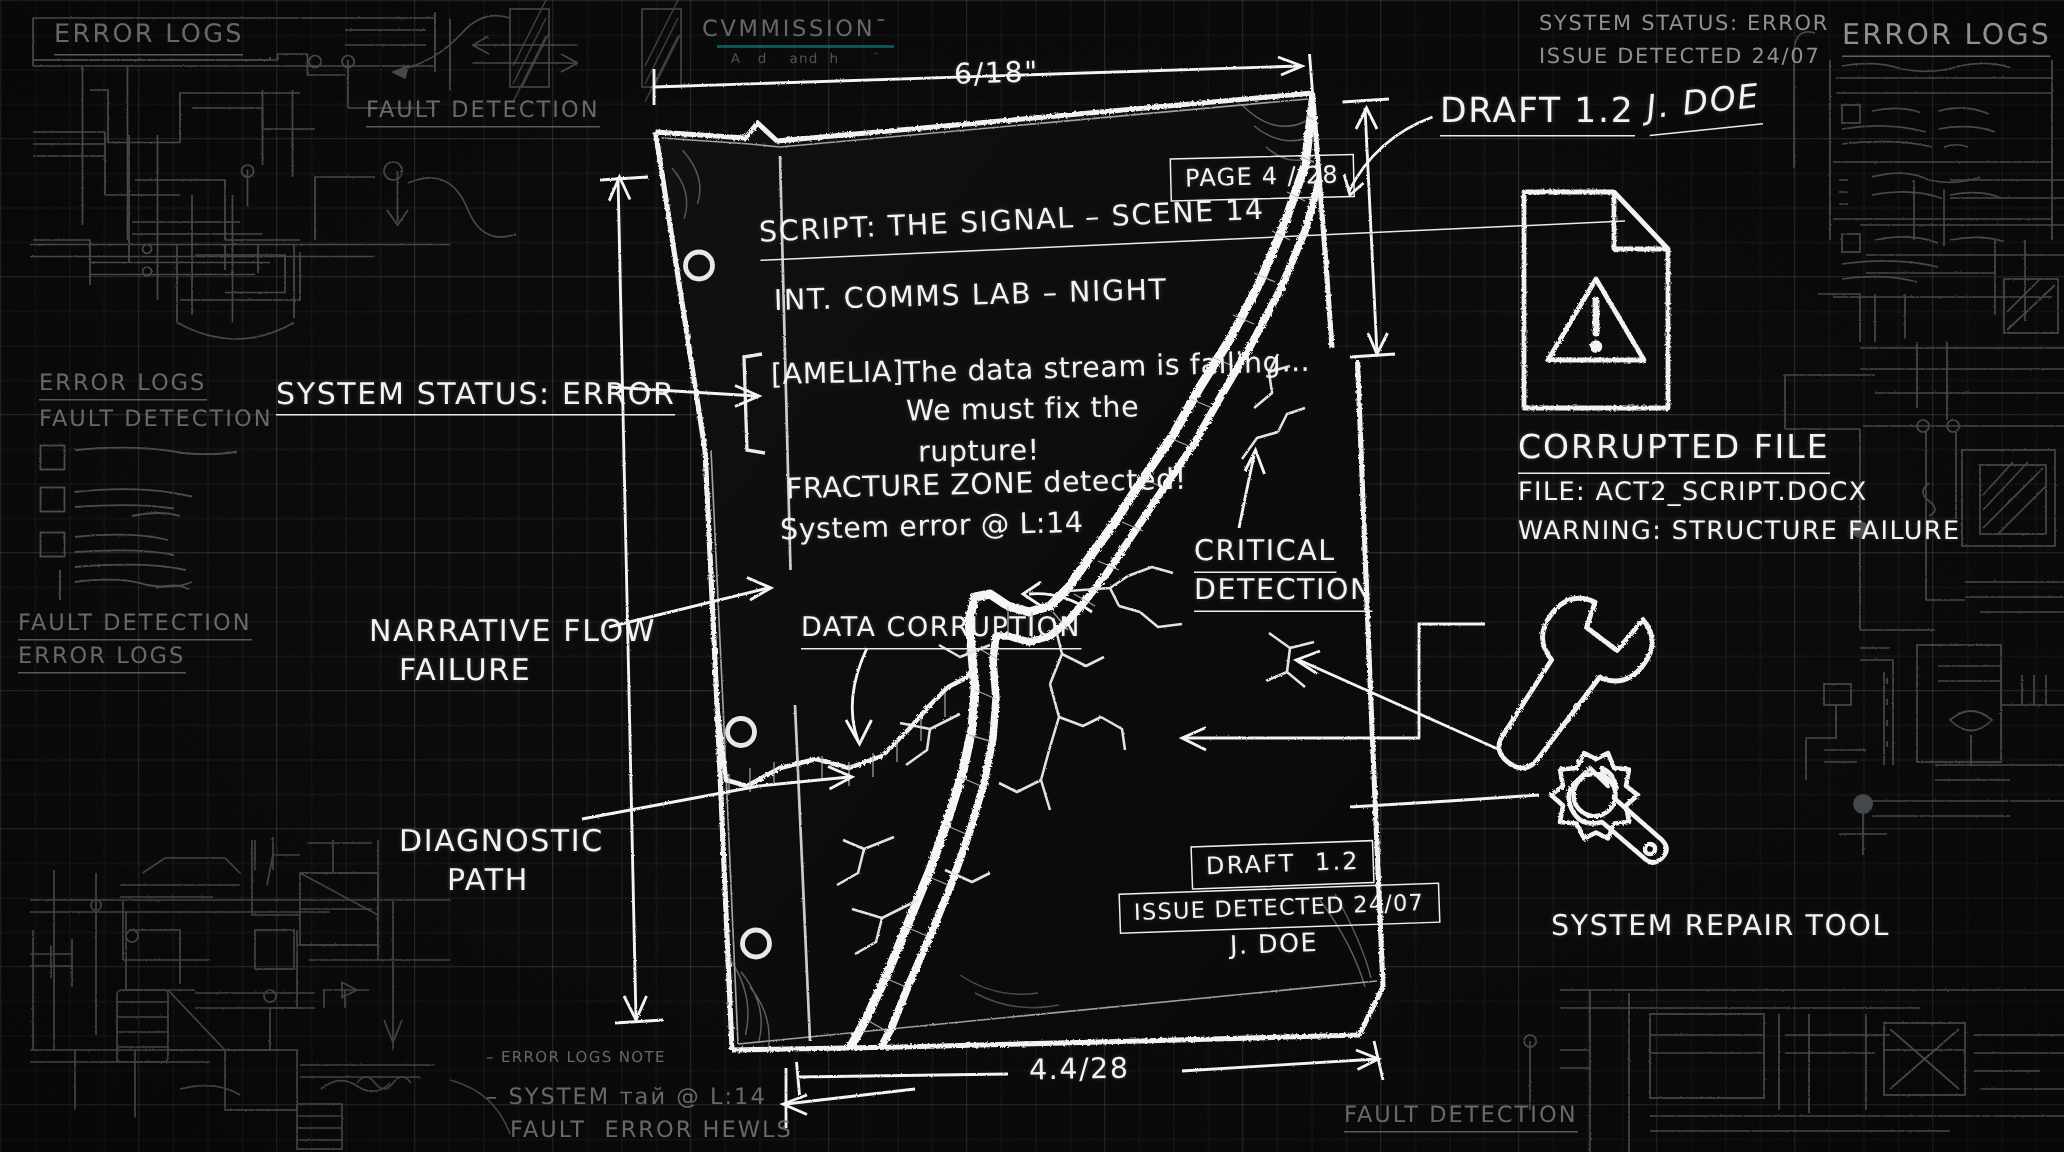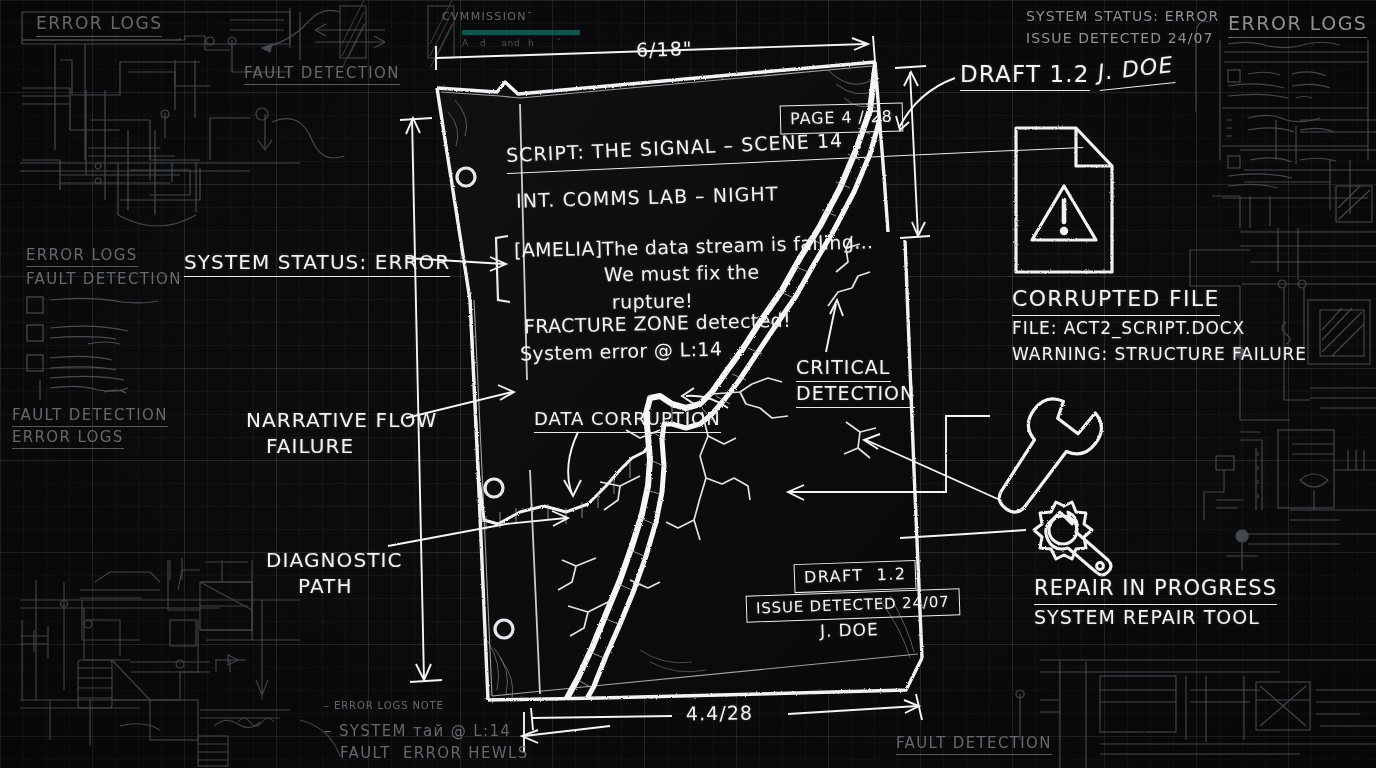--- a/index.html
+++ b/index.html
@@ -503,22 +503,22 @@
   <div class="lbl dim uline-dim" style="left:26px; top:246px; font-size:15px;">ERROR LOGS</div>
 
   <div class="lbl dim" style="left:26px; top:270px; font-size:15px;">FAULT DETECTION</div>
 
   <div class="lbl dim uline-dim" style="left:12px; top:406px; font-size:15px;">FAULT DETECTION</div>
 
   <div class="lbl dim uline-dim" style="left:12px; top:428px; font-size:15px;">ERROR LOGS</div>
 
   <div class="lbl dim uline-dim" style="left:896px; top:734px; font-size:15px;">FAULT DETECTION</div>
 
-  <div class="lbl dim" style="left:442px; top:10px; font-size:11px; letter-spacing:.12em;">CVMMISSION¯</div>
-  <div class="lbl dim" style="left:462px; top:30px; width:118px; border-top:5px solid #0f766e; padding-top:3px; font-size:9px; opacity:.7;">A   d    and  h      ˘</div>
+  <div class="lbl dim" style="left:468px; top:10px; font-size:15px; letter-spacing:.12em;">CVMMISSION¯</div>
+  <div class="lbl dim" style="left:478px; top:30px; width:118px; border-top:2px solid #0f766e; padding-top:3px; font-size:9px; opacity:.7;text-align:center;">A   d    and  h      ˘</div>
 
   <div class="lbl dim2" style="left:1026px; top:8px; font-size:14px;">SYSTEM STATUS: ERROR</div>
   <div class="lbl dim2" style="left:1026px; top:30px; font-size:14px;">ISSUE DETECTED 24/07</div>
 
   <div class="lbl dim2 uline-dim" style="left:1228px; top:12px; font-size:19px; letter-spacing:.08em;">ERROR LOGS</div>
 
   <div class="lbl" style="left:636px; top:38px; font-size:19px; transform:rotate(-1.6deg);">6/18"</div>
 
   <div class="lbl" style="left:686px; top:702px; font-size:19px; transform:rotate(-1deg);">4.4/28</div>
 
@@ -553,21 +553,20 @@
   <div class="lbl handw" style="left:520px; top:340px; font-size:19px; transform:rotate(-1.4deg);">System error @ L:14</div>
 
   <div class="lbl boxed center" style="left:794px; top:562px; font-size:16px; transform:rotate(-2deg); letter-spacing:.09em;">DRAFT  1.2</div>
   <div class="lbl boxed center" style="left:746px; top:592px; font-size:15px; transform:rotate(-2deg);">ISSUE DETECTED 24/07</div>
   <div class="lbl center" style="left:820px; top:620px; font-size:17px; transform:rotate(-2deg);">J. DOE</div>
 
   <div class="lbl uline" style="left:1012px; top:286px; font-size:22px; letter-spacing:.06em;">CORRUPTED FILE</div>
   <div class="lbl" style="left:1012px; top:318px; font-size:17px;text-align:center;">FILE: ACT2_SCRIPT.DOCX</div>
   <div class="lbl" style="left:1012px; top:344px; font-size:17px;">WARNING: STRUCTURE FAILURE</div>
 
-  <div class="lbl uline" style="left:1034px; top:576px; font-size:21px; letter-spacing:.05em;">REPAIR IN PROGRESS</div>
   <div class="lbl" style="left:1034px; top:606px; font-size:19px;">SYSTEM REPAIR TOOL</div>
 
   <div class="lbl dim" style="left:324px; top:700px; font-size:10px;">– ERROR LOGS NOTE</div>
   <div class="lbl dim" style="left:324px; top:722px; font-size:15px;">– SYSTEM тай @ L:14</div>
   <div class="lbl dim" style="left:340px; top:744px; font-size:15px;">FAULT  ERROR HEWLS</div>
 
   <div class="vignette"></div>
 
   <svg class="noise" viewBox="0 0 1376 768">
     <filter id="grain">

